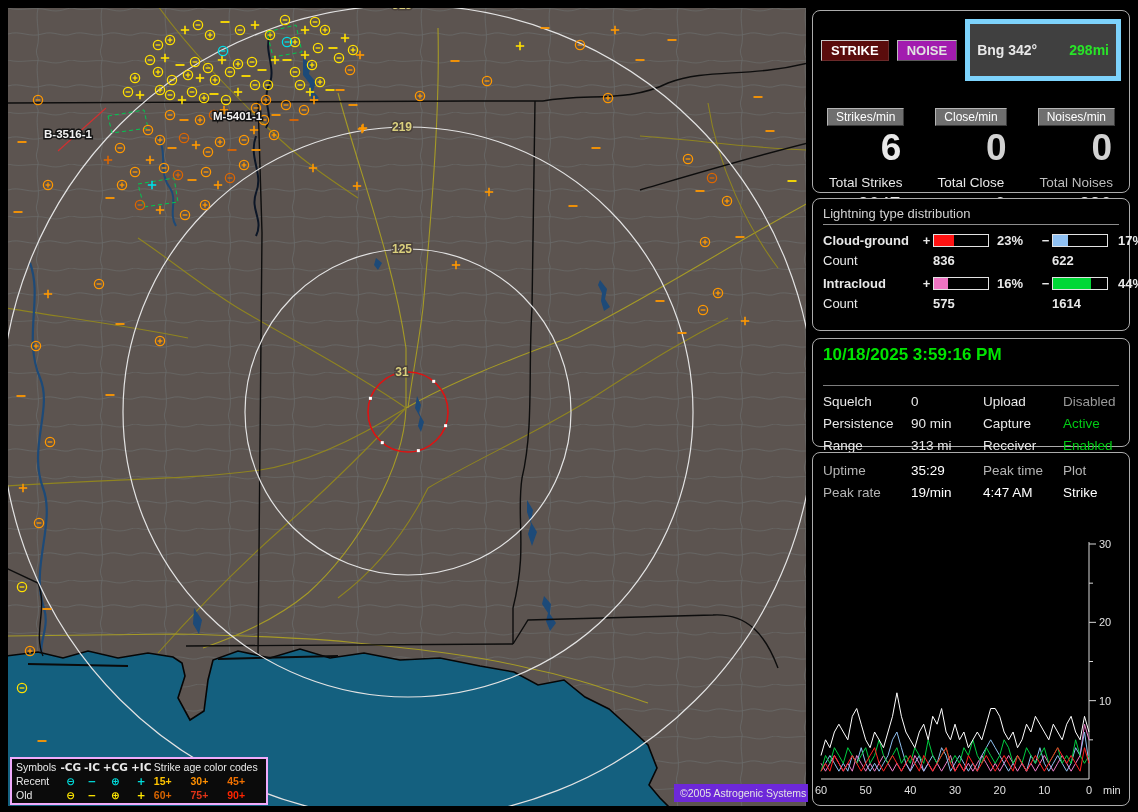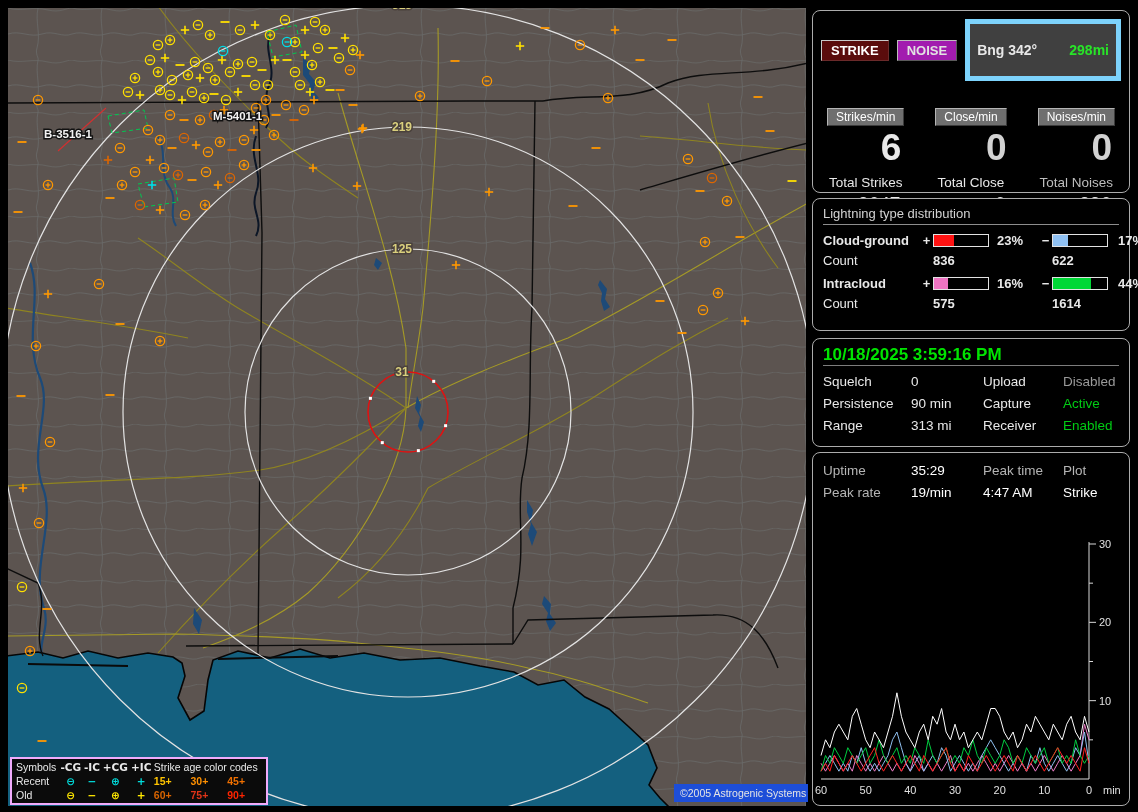--- a/index.html
+++ b/index.html
@@ -30,32 +30,32 @@
   #panel-dist .title{font-size:13px;color:#d2d2d2;margin:7px 10px 0 10px;border-bottom:1px solid #8d8d8d;padding-bottom:3px;}
   .drow{display:grid;grid-template-columns:97px 13px 60px 46px 13px 62px 42px;align-items:center;margin:8px 6px 0 10px;font-size:13px;}
   .dlabel{font-weight:bold;}
   .sign{font-weight:bold;text-align:center;}
   .bar{width:54px;height:11px;border:1px solid #e2e2e2;background:#000;}
   .bar>div{height:100%;}
   .pct{font-weight:bold;padding-left:4px;}
   .crow{display:grid;grid-template-columns:97px 13px 106px 13px 104px;margin:5px 6px 0 10px;font-size:13px;}
   .cval{font-weight:bold;}
   
-  #panel-status .dt{color:#00e400;font-weight:bold;font-size:17px;margin:6px 10px 0 10px;border-bottom:1px solid #7d7d7d;padding-bottom:0;}
+  #panel-status .dt{color:#00e400;font-weight:bold;font-size:17px;margin:6px 10px 0 10px;border-bottom:1px solid #7d7d7d;padding-bottom:20px;}
   .grid4{display:grid;grid-template-columns:88px 72px 80px auto;font-size:13.5px;margin:8px 0 0 10px;row-gap:7px;}
   .green{color:#00cc14;}
   .dim{color:#9a9a9a;}
   .glbl{color:#b5b5b5;}
   .gval{color:#fff;}
   
   #legend{left:2px;top:749px;width:248px;background:#0b0b0b;border:2px solid #f0abfc;font-size:10.5px;color:#e8e8e8;padding:1px 3px;}
   #legend table{border-collapse:collapse;width:100%;}
   #legend td{padding:0 1px;height:14px;white-space:nowrap;}
   .symcell{font-family:"DejaVu Sans",sans-serif;text-align:center;font-weight:bold;}
-  #copyright{left:666px;top:776px;width:134px;height:18px;background:#1d4ed8;color:#e4e4e4;font-size:10.5px;line-height:18px;padding-left:6px;box-sizing:border-box;}
+  #copyright{left:666px;top:776px;width:134px;height:18px;background:#6d28d9;color:#e4e4e4;font-size:10.5px;line-height:18px;padding-left:6px;box-sizing:border-box;}
 </style>
 </head>
 <body>
 
 <div class="abs" id="map-wrap">
   <svg id="map-svg" width="798" height="798" viewBox="0 0 798 798">
     <defs>
       <pattern id="cty" width="64" height="52" patternUnits="userSpaceOnUse">
         <path d="M0,26 C12,22 22,30 34,26 C46,22 54,30 64,26" fill="none" stroke="#747c7d" stroke-width="0.8"></path>
         <path d="M30,0 C27,14 33,26 29,40 C27,46 31,50 30,52" fill="none" stroke="#747c7d" stroke-width="0.8"></path>

